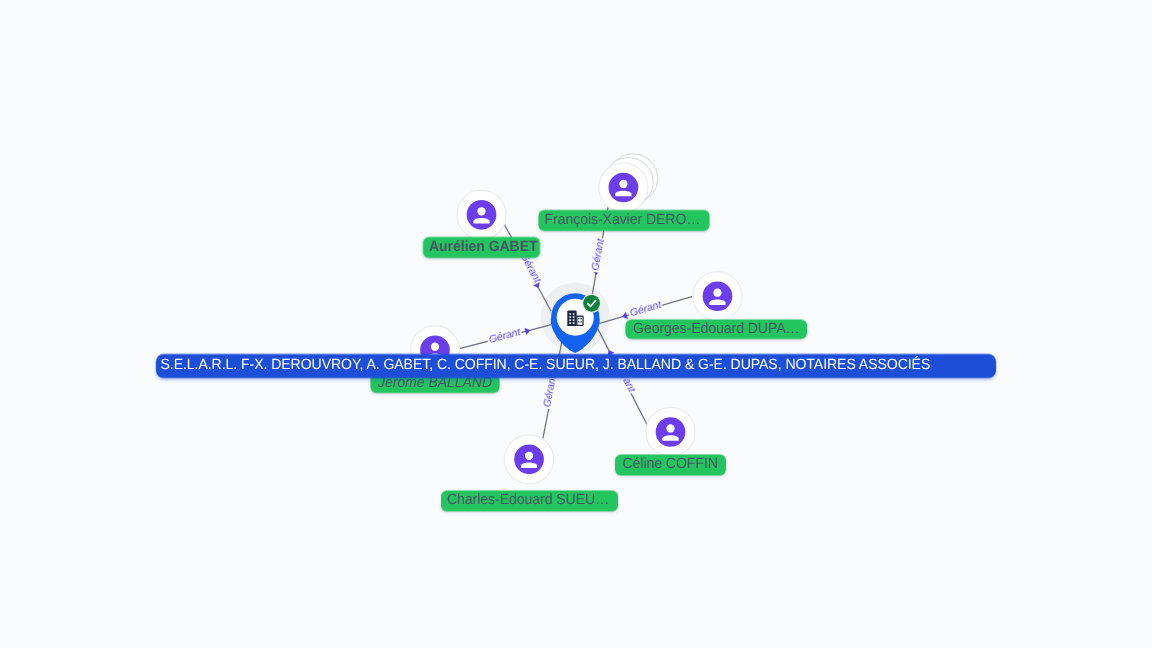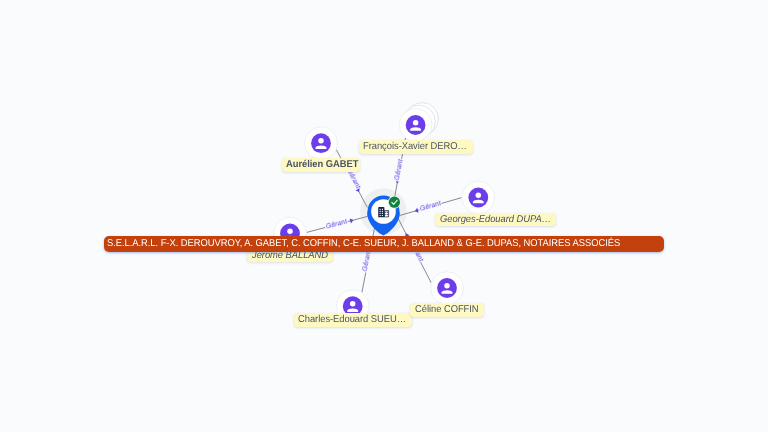--- a/index.html
+++ b/index.html
@@ -11,41 +11,41 @@
     font-family:"Liberation Sans",sans-serif;
     position:relative;
     -webkit-font-smoothing:antialiased;
     text-rendering:geometricPrecision;
   }
   #stage{position:absolute;left:0;top:0;width:768px;height:432px;}
   svg.layer{position:absolute;left:0;top:0;width:768px;height:432px;overflow:visible;}
 
   .node-label{
     position:absolute;
-    background:#fef9c3;
+    background:#22c55e;
     border-radius:4px;
     color:#4a5266;
     font-size:9.9px;
     letter-spacing:-.04px;
     line-height:13.6px;
     white-space:nowrap;
     padding:0 4.6px;
     height:13.6px;
     box-shadow:0 1px 2.5px rgba(40,50,80,.13), 0 0 1px rgba(40,50,80,.10);
     text-align:center;
   }
   .node-label > span{
     display:inline-block;
     transform:scaleX(.949) translateZ(0);
     transform-origin:0 50%;
     -webkit-font-smoothing:antialiased;
   }
   .edge-label{ -webkit-font-smoothing:antialiased; }
   .node-label.selected{
-    background:#c2410c;
+    background:#1d4ed8;
     color:#fff;
     box-shadow:0 1px 2.5px rgba(16,80,200,.38);
     padding:0 5px 0 3.1px;
     text-align:left;
     border-radius:5px;
     height:15.4px;
     line-height:15.4px;
     width:559.4px;
     text-decoration:underline;
   }
@@ -188,19 +188,19 @@
     </svg>
   <div id="labels">
       <div class="edge-label" style="left: 340.547px; top: 175.35px; transform-origin: 50% 50%; transform: rotate(61.74deg) translateZ(0px);">Gérant</div>
       <div class="edge-label" style="left: 387.847px; top: 166.25px; transform-origin: 50% 50%; transform: rotate(-79.64deg) translateZ(0px);">Gérant</div>
       <div class="edge-label" style="left: 419.197px; top: 202.5px; transform-origin: 50% 50%; transform: rotate(-16.1deg) translateZ(0px);">Gérant</div>
       <div class="edge-label" style="left: 325.047px; top: 220.5px; transform-origin: 50% 50%; transform: rotate(-14.74deg) translateZ(0px);">Gérant</div>
       <div class="edge-label" style="left: 356.397px; top: 256.85px; transform-origin: 50% 50%; transform: rotate(-78.88deg) translateZ(0px);">Gérant</div>
       <div class="edge-label" style="left: 403.547px; top: 247.75px; transform-origin: 50% 50%; transform: rotate(62.81deg) translateZ(0px);">Gérant</div>
       <div class="node-label" style="width: 78.2242px; left: 281.888px; top: 158.2px; font-weight: bold;"><span>Aurélien GABET</span></div>
       <div class="node-label" style="width: 113.886px; left: 358.657px; top: 140px;"><span>François-Xavier DERO…</span></div>
-      <div class="node-label" style="width: 121.018px; left: 435px; top: 212.5px; font-style: italic;"><span>Georges-Edouard DUPA…</span></div>
+      <div class="node-label" style="width: 121.018px; left: 417px; top: 212.5px;"><span>Georges-Edouard DUPA…</span></div>
       <div class="node-label" style="width: 86.0386px; left: 246.981px; top: 248.5px; font-style: italic;"><span>Jérôme BALLAND</span></div>
-      <div class="node-label" style="width: 118.067px; left: 293.666px; top: 313px;"><span>Charles-Edouard SUEU…</span></div>
+      <div class="node-label" style="width: 118.067px; left: 293.666px; top: 327px;"><span>Charles-Edouard SUEU…</span></div>
       <div class="node-label" style="width: 73.5682px; left: 410.216px; top: 303px;"><span>Céline COFFIN</span></div>
       <div class="node-label selected" style="left: 104.2px; top: 236.3px;"><span>S.E.L.A.R.L. F-X. DEROUVROY, A. GABET, C. COFFIN, C-E. SUEUR, J. BALLAND &amp; G-E. DUPAS, NOTAIRES ASSOCIÉS</span></div>
     </div>
 </div>
 
 </body></html>

